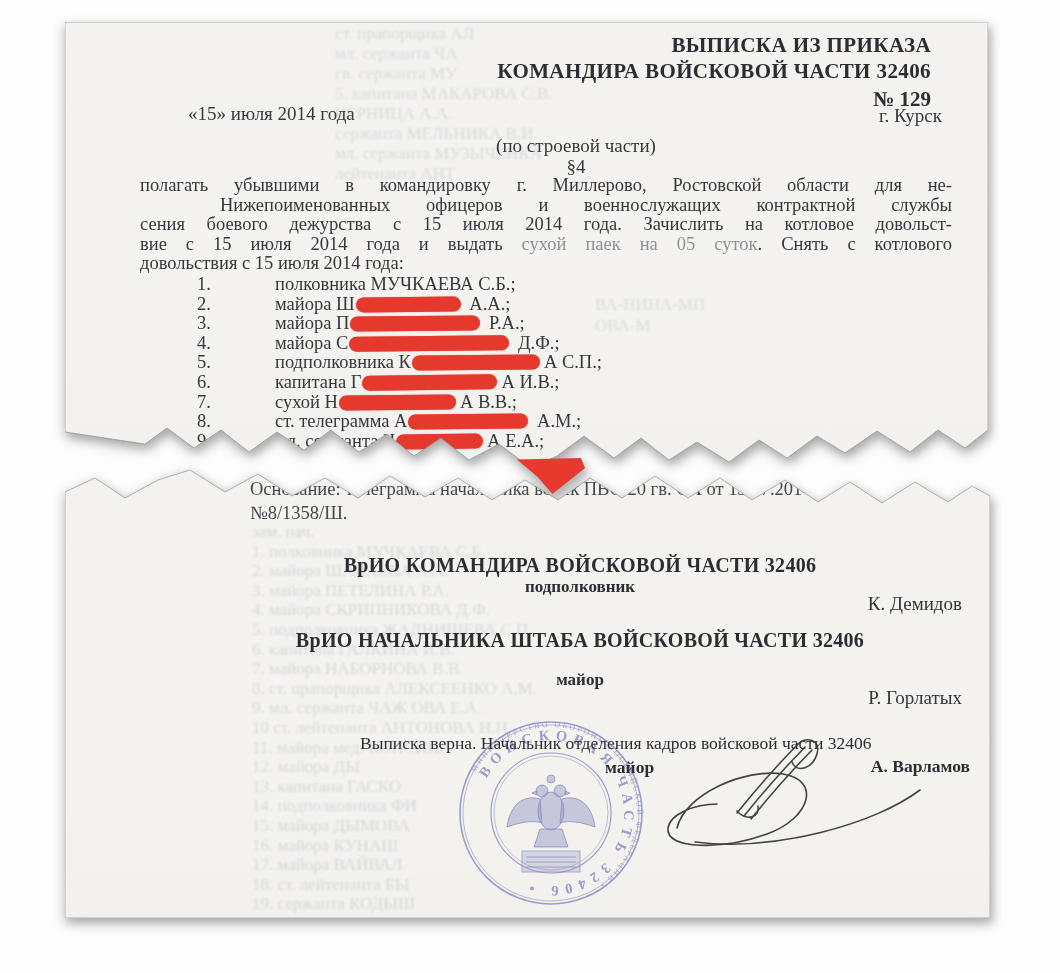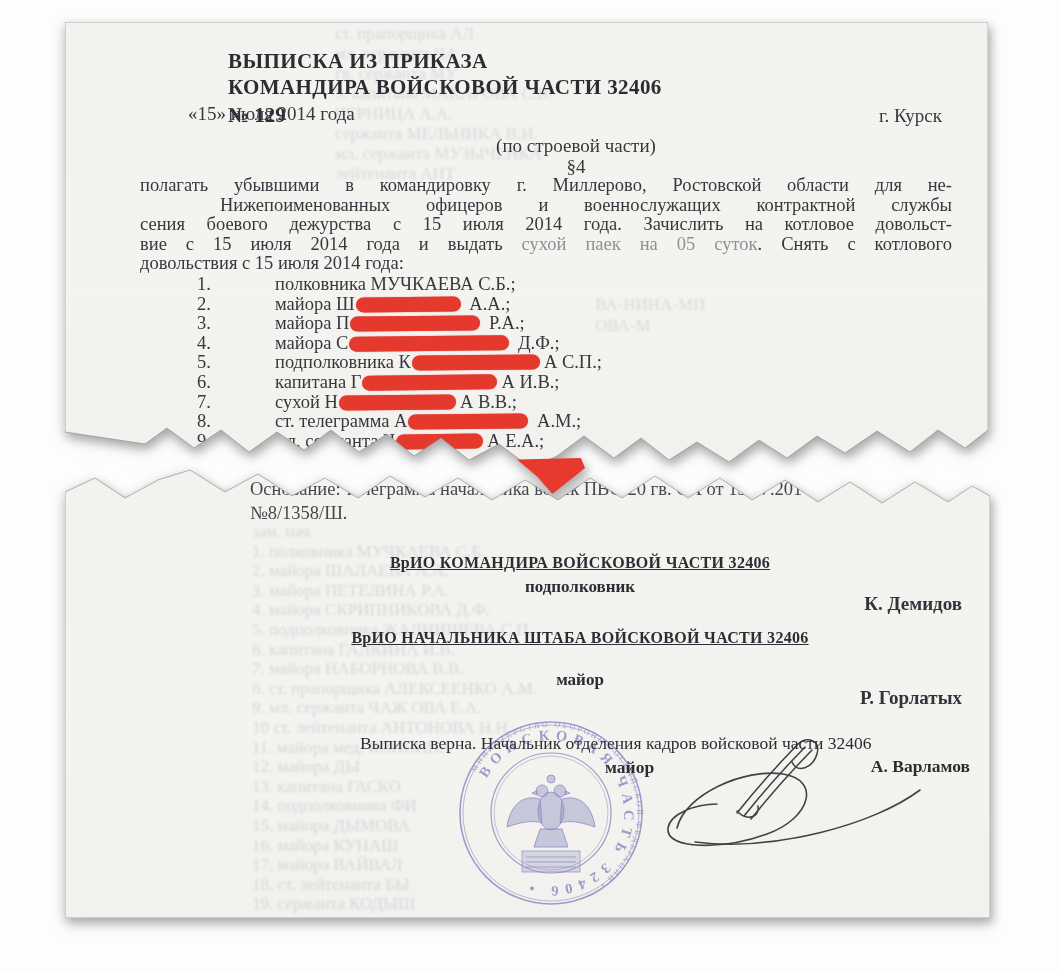--- a/index.html
+++ b/index.html
@@ -9,21 +9,21 @@
   .paper{position:absolute;left:0;top:0;background:linear-gradient(180deg,#f3f2ef 0%,#f4f3f0 60%,#f2f1ee 100%);}
   .edge-svg{position:absolute;left:0;top:0;pointer-events:none;}
   .edge-svg polygon{fill:none;stroke:#8e8e8e;stroke-width:1;opacity:.65;}
 
   
   .paper.top{width:923px;height:450px;
     clip-path:polygon(0px 0px,923px 0px,923px 408px,900px 426px,873px 408px,845px 430px,812px 409px,780px 431px,752px 414px,722px 436px,694px 418px,664px 440px,632px 420px,604px 438px,576px 416px,549px 436px,519px 414px,492px 434px,466px 446px,434px 422px,404px 438px,376px 416px,349px 434px,322px 412px,294px 430px,266px 408px,239px 428px,212px 410px,184px 430px,156px 408px,129px 426px,102px 406px,80px 422px,0px 410px);}
   .paper.bottom{width:925px;height:452px;
     clip-path:polygon(0px 26px,30px 12px,60px 32px,93px 14px,125px 4px,160px 26px,193px 8px,227px 30px,260px 12px,293px 32px,325px 10px,360px 31px,393px 12px,427px 34px,460px 14px,493px 34px,525px 12px,557px 32px,590px 10px,623px 32px,655px 12px,687px 34px,720px 14px,753px 36px,785px 16px,817px 37px,850px 16px,883px 36px,907px 20px,925px 30px,925px 452px,0px 452px);}
 
-  .center-block{position:absolute;left:163px;width:720px;text-align:left;margin-top:16px;}
+  .center-block{position:absolute;left:146px;width:720px;text-align:right;}
   .title-line{font-weight:bold;font-size:21px;line-height:26px;color:#2c2d33;letter-spacing:.4px;}
   .order-num{font-weight:bold;font-size:21px;line-height:26px;color:#2c2d33;margin-top:2px;}
   .date-row{position:absolute;top:81px;left:0;width:100%;font-size:19px;}
   .date{position:absolute;left:123px;top:0;}
   .city{position:absolute;right:46px;top:2px;}
   .subtitle{position:absolute;top:113px;left:151px;width:720px;text-align:center;font-size:19px;}
   .section-mark{position:absolute;top:134px;left:151px;width:720px;text-align:center;font-size:19px;}
 
   .paragraph{position:absolute;left:75px;top:154px;width:812px;font-size:18.5px;line-height:19.6px;}
   .p-line{text-align:justify;text-align-last:justify;white-space:normal;}
@@ -40,23 +40,23 @@
 
   .ghost{position:absolute;color:#98a1b0;filter:blur(1.3px);opacity:.32;font-size:17px;line-height:20px;pointer-events:none;white-space:nowrap;}
   .ghost-top{left:270px;top:2px;}
   .ghost-side{left:530px;top:272px;line-height:21px;}
   .ghost-bottom{left:187px;top:56px;line-height:19.6px;opacity:.34;}
 
   
   .basis1{position:absolute;left:185px;top:13px;font-size:18.5px;color:#46474d;}
   .basis2{position:absolute;left:185px;top:37px;font-size:18.5px;color:#46474d;}
   .b-center{position:absolute;left:145px;width:740px;text-align:center;}
-  .sig-title{font-weight:bold;font-size:16px;color:#2c2d33;letter-spacing:.3px;text-decoration:underline;}
+  .sig-title{font-weight:bold;font-size:20px;color:#2c2d33;letter-spacing:.3px;}
   .sig-rank{font-weight:bold;font-size:17px;color:#2c2d33;}
-  .sig-name{position:absolute;right:28px;font-size:19px;font-weight:700;color:#33343a;}
+  .sig-name{position:absolute;right:28px;font-size:19px;font-weight:400;color:#33343a;}
   .verify-line{position:absolute;left:295px;top:267px;font-weight:normal;font-size:17.5px;color:#2c2d33;}
   .verify-rank{position:absolute;left:540px;top:291px;font-weight:bold;font-size:17.5px;color:#2c2d33;}
   .verify-name{position:absolute;right:20px;top:290px;font-weight:bold;font-size:17.5px;color:#2c2d33;}
 
   .stamp-svg{position:absolute;left:376px;top:237px;opacity:.78;mix-blend-mode:multiply;}
   .sign-svg{position:absolute;left:560px;top:268px;z-index:40;}
 </style>
 </head>
 <body>
 

